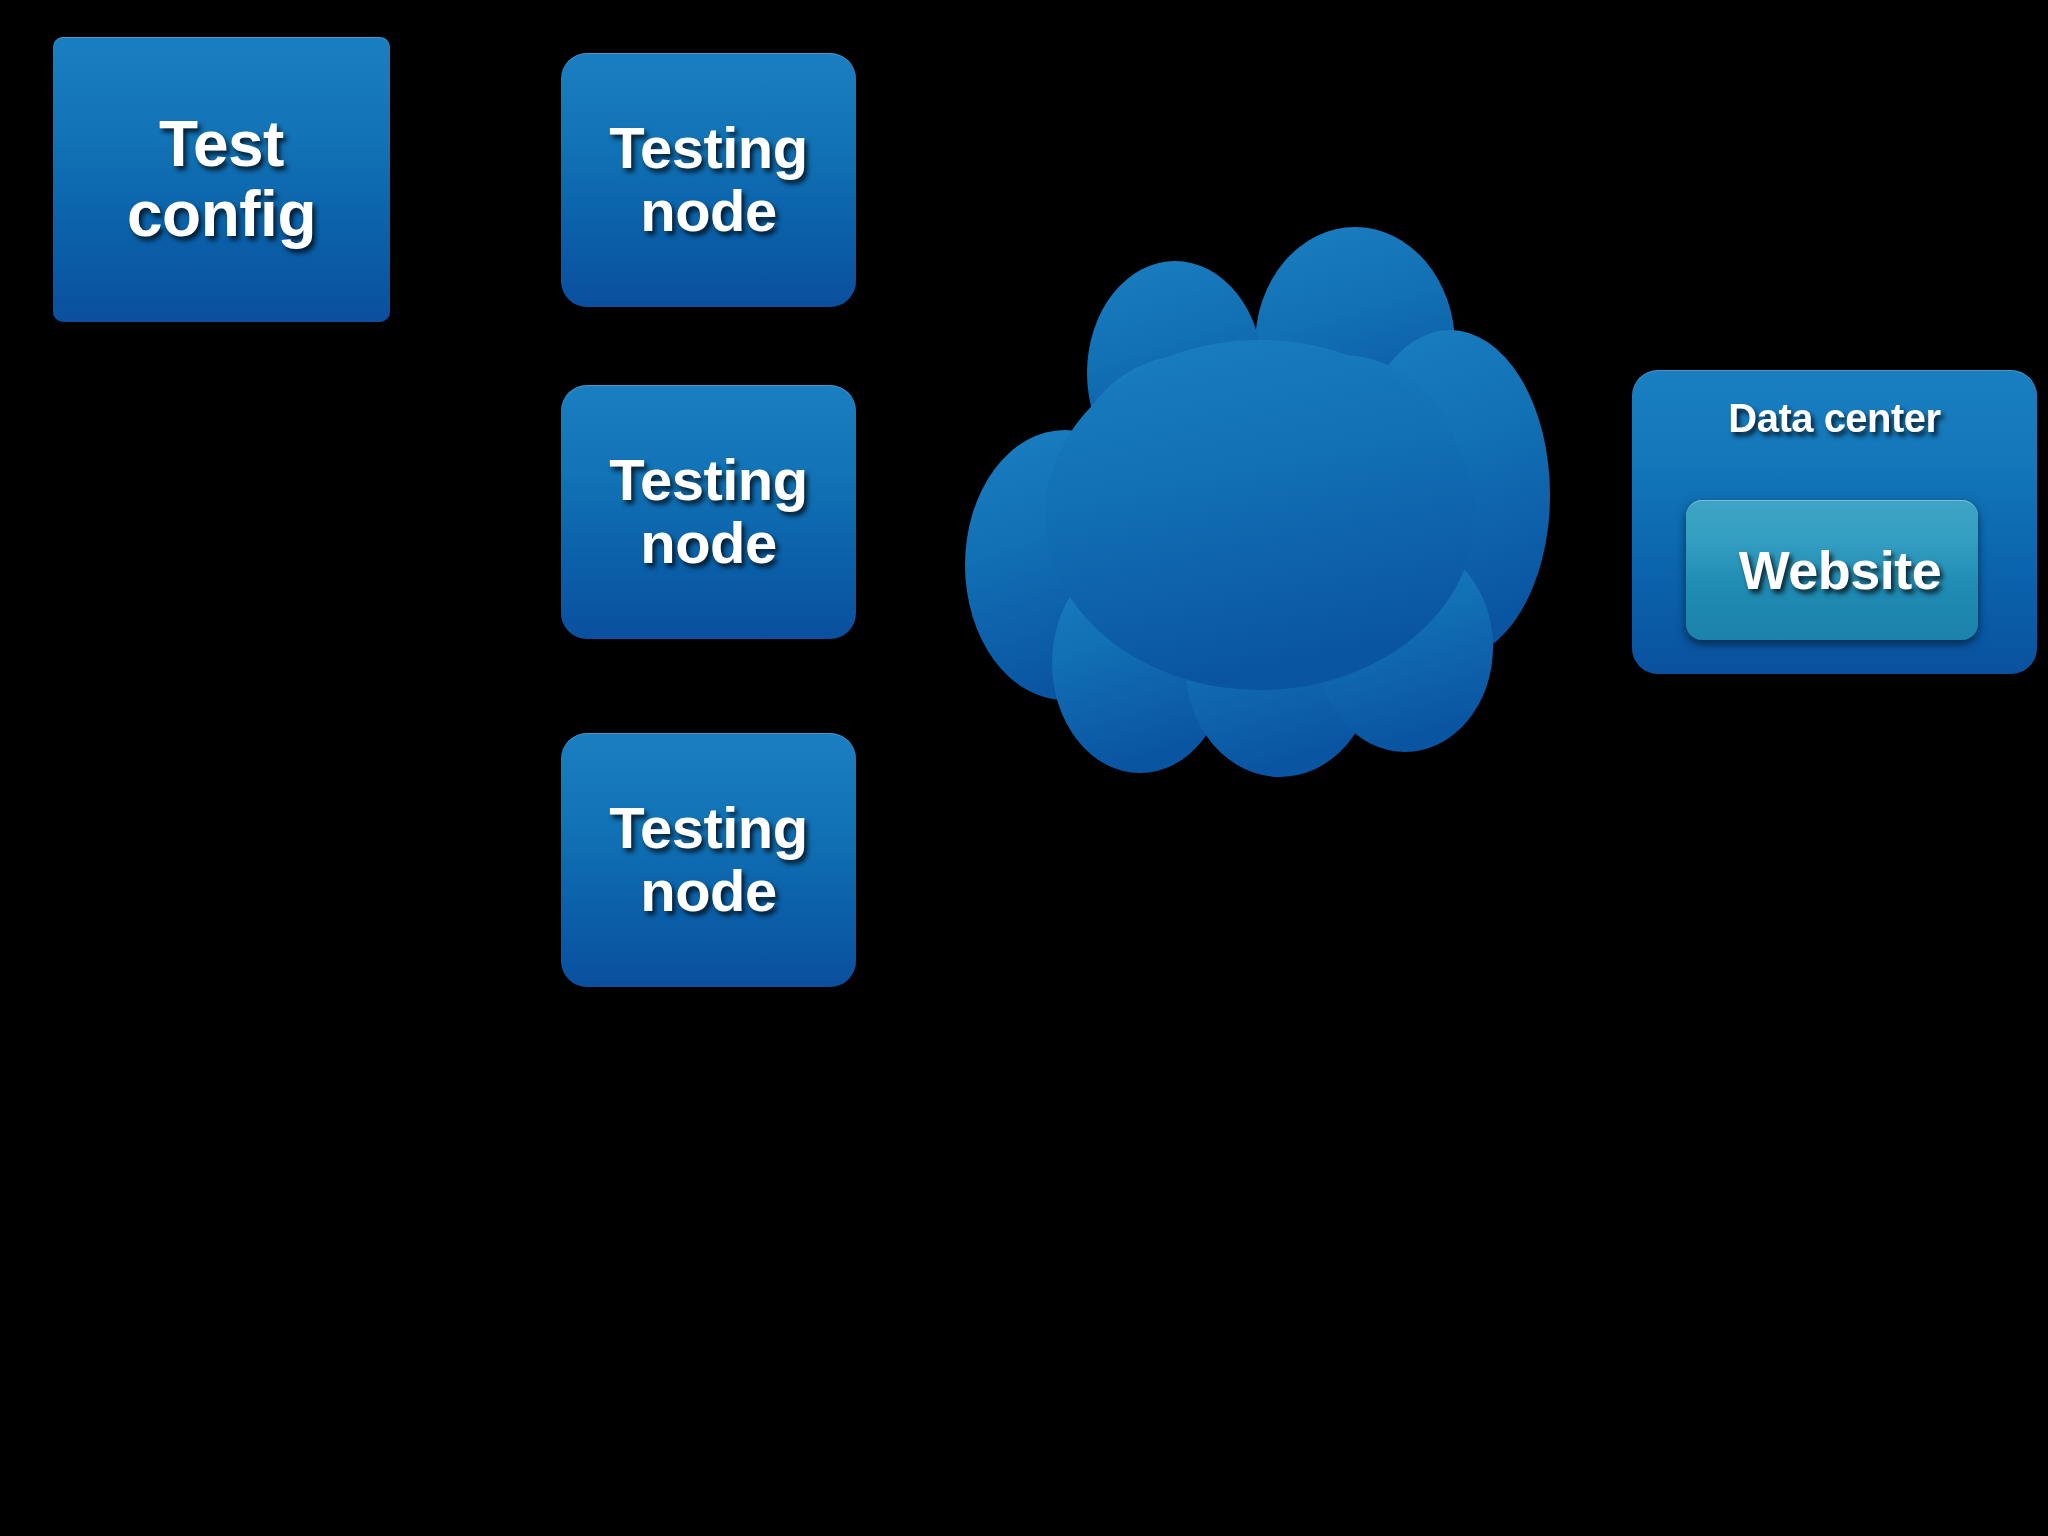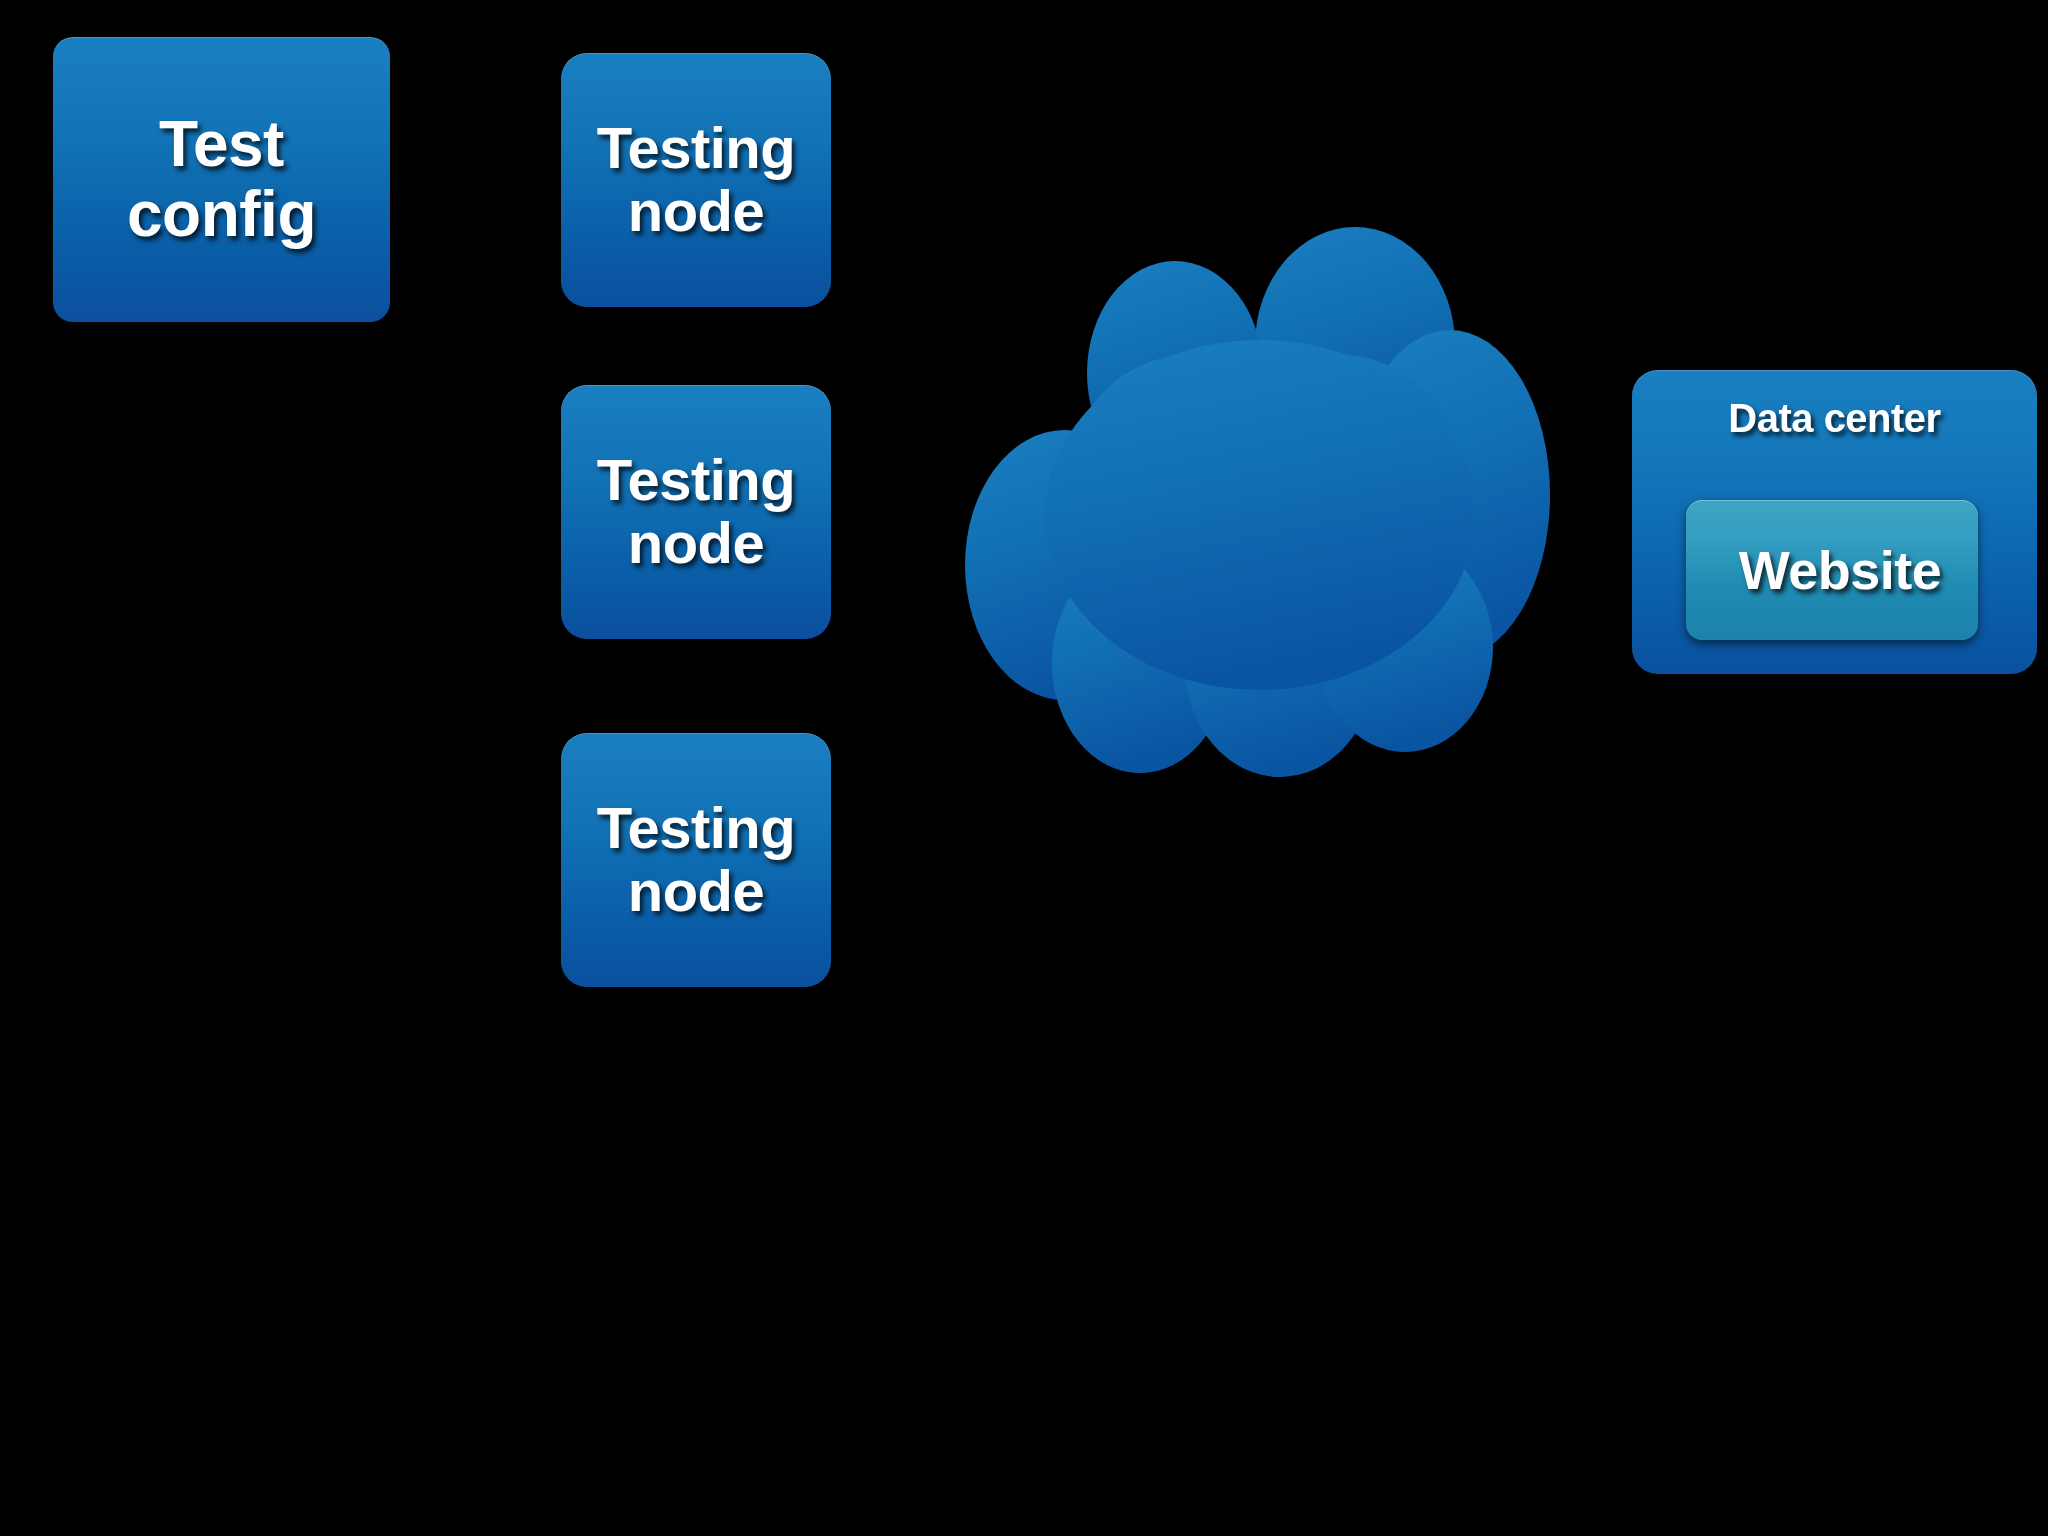--- a/index.html
+++ b/index.html
@@ -40,28 +40,28 @@
     text-shadow: 3px 4px 5px rgba(0,0,0,0.75);
     white-space: pre-line;
   }
 
   
   #test-config {
     left: 53px;
     top: 37px;
     width: 337px;
     height: 285px;
-    border-radius: 20px;
+    border-radius: 10px;
   }
   #test-config .node-label { font-size: 64px; }
 
   
   .testing-node {
     left: 561px;
-    width: 270px;
+    width: 295px;
     height: 254px;
     border-radius: 26px;
   }
   .testing-node .node-label { font-size: 58px; }
 
   #testing-node-1 { top: 53px; }
   #testing-node-2 { top: 385px; }
   #testing-node-3 { top: 733px; }
 
   

